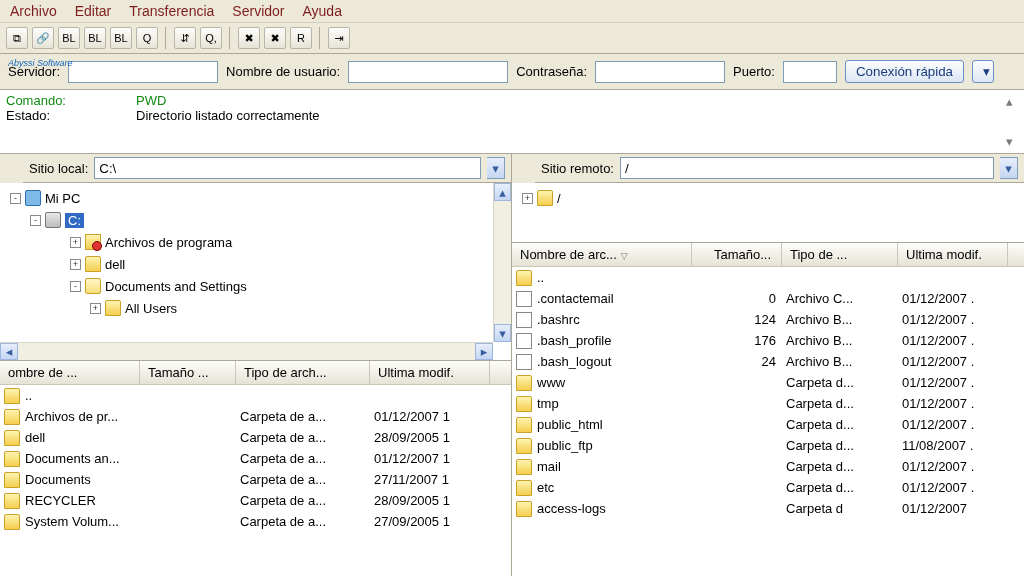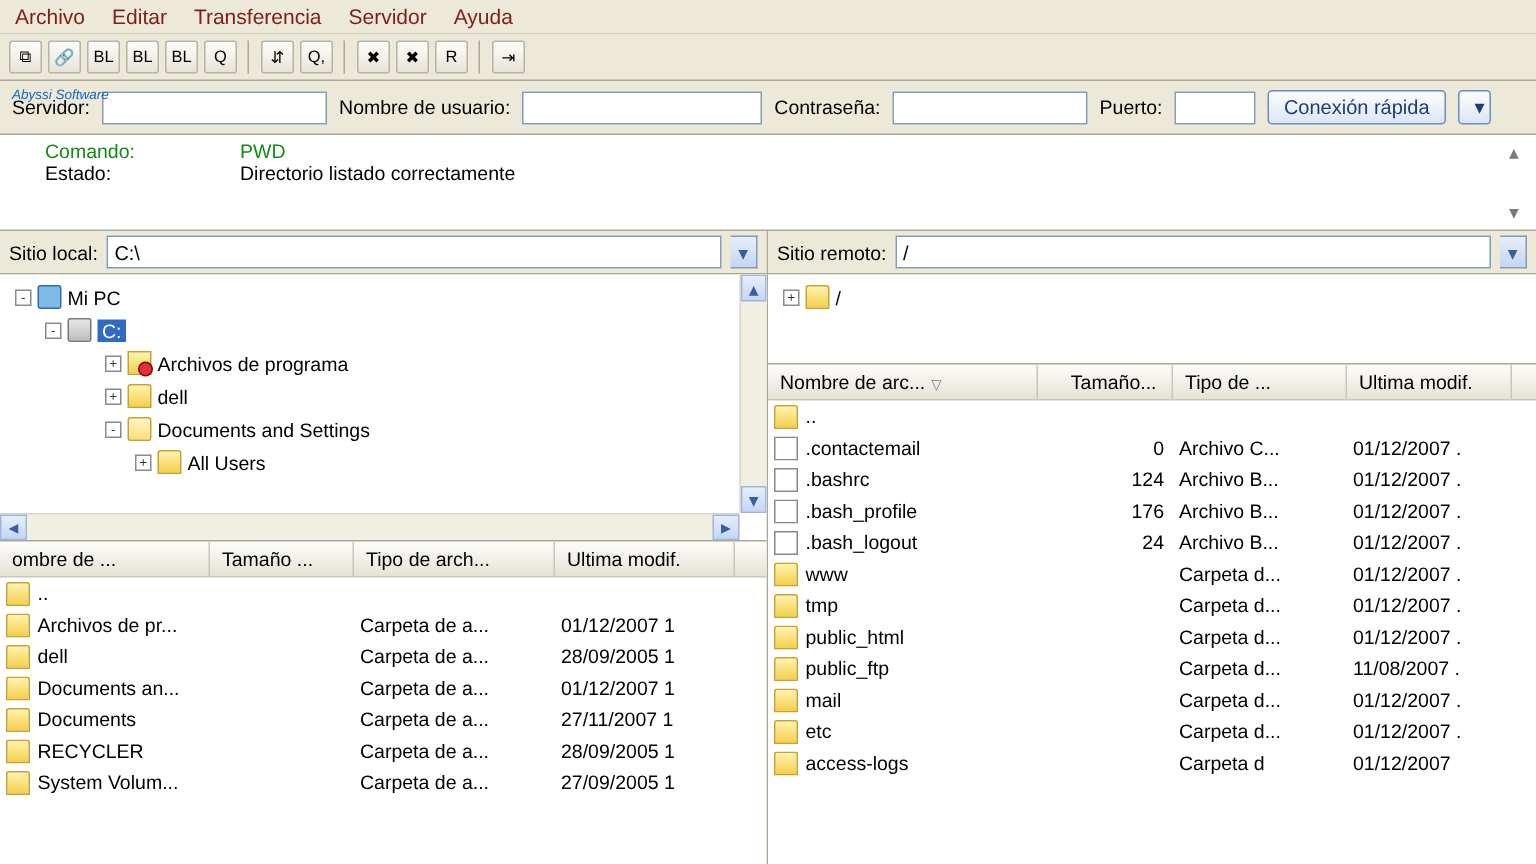--- a/index.html
+++ b/index.html
@@ -67,38 +67,39 @@
   .quickbar .dropbtn { width:20px; text-align:center; }
   
   .logpane {
     background: #fff;
     border-bottom: 1px solid #aca899;
     padding: 3px 6px 6px 6px;
     font-size: 13px;
     position: relative;
     height: 64px;
   }
-  .logline { display: flex; margin-left: 24px; }
+  .logline { display: flex; }
   .loglabel { width: 130px; }
   .green { color: #138b13; }
   .logpane .scrollhint {
     position: absolute; right: 4px; top: 4px; bottom: 4px; width: 14px;
     display: flex; flex-direction: column; justify-content: space-between; color:#7a7a7a;
   }
   
   .splitter { display: flex; height: calc(576px - 21px - 31px - 36px - 64px); }
   .left, .right { display: flex; flex-direction: column; }
   .left { width: 512px; border-right: 1px solid #aca899; }
   .right { flex: 1; }
   
   .pathbar {
     display: flex; align-items: center; gap: 6px;
     padding: 3px 6px;
     border-bottom: 1px solid #aca899;
     background: #ece9d8;
+    margin-left: 23px;
   }
   .pathbar input {
     flex: 1; border: 1px solid #7f9db9; height: 22px; padding: 0 4px; background: #fff;
   }
   .pathbar .combo-caret {
     width: 18px; height: 22px; border:1px solid #7f9db9; border-left:none;
     background: linear-gradient(#e6eefc,#c5d6f2);
     display:flex;align-items:center;justify-content:center;color:#3a5fa0;
   }
   

